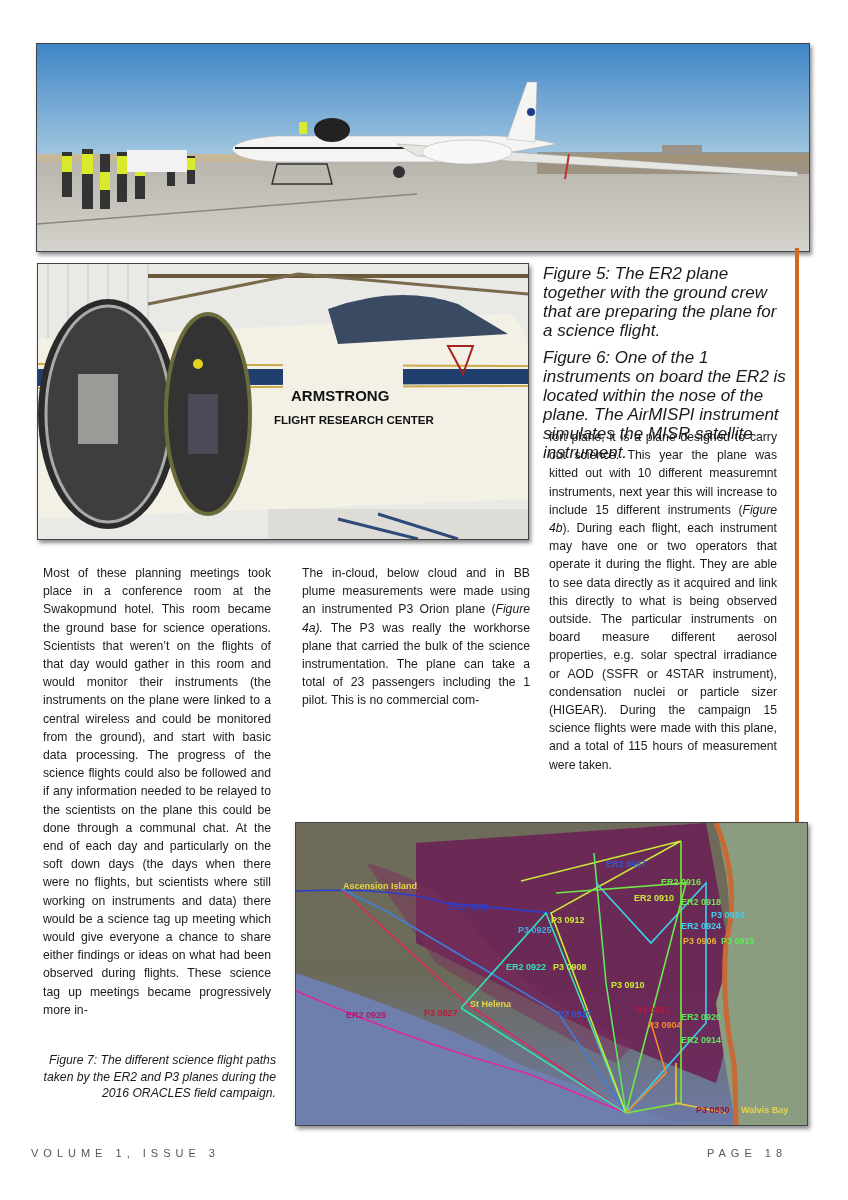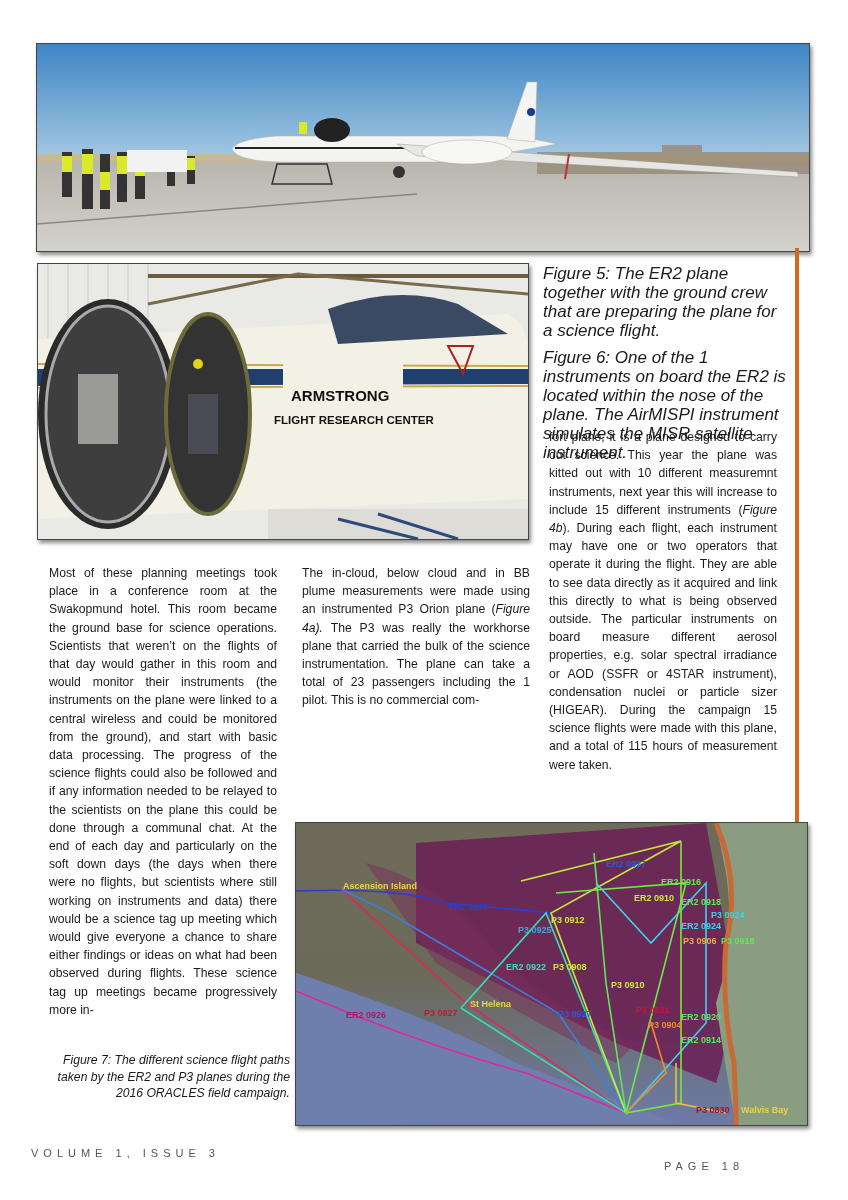--- a/index.html
+++ b/index.html
@@ -124,21 +124,21 @@
 
 <div class="abs caption" style="left:543px; top:264px; width:245px;">
   <p>Figure 5: The ER2 plane together with the ground crew that are preparing the plane for a science flight.</p>
   <p>Figure 6: One of the 1 instruments on board the ER2 is located within the nose of the plane.  The AirMISPI instrument simulates the MISR satellite instrument.</p>
 </div>
 
 <div class="abs body-text" style="left:549px; top:428px; width:228px;">
   <p><span>fort plane, it is a plane designed to carry out science.  This year the plane was kitted out with 10 different measuremnt instruments, next year this will increase to include 15 different instruments (</span><i>Figure 4b</i><span>).  During each flight, each instrument may have one or two operators that operate it during the flight. They are able to see data directly as it acquired and link this directly to what is being observed outside.  The particular instruments on board measure different aerosol properties, e.g. solar spectral irradiance or AOD (SSFR or 4STAR instrument), condensation nuclei or particle sizer (HIGEAR).  During the campaign 15 science flights were made with this plane, and a total of 115 hours of measurement were taken.</span></p>
 </div>
 
-<div class="abs body-text" style="left:49px; top:564px; width:228px;">
+<div class="abs body-text" style="left:43px; top:564px; width:228px;">
   <p>Most of these planning meetings took place in a conference room at the Swakopmund hotel.  This room became the ground base for science operations. Scientists that weren’t on the flights of that day would gather in this room and would monitor their instruments (the instruments on the plane were linked to a central wireless and could be monitored from the ground), and start with basic data processing.  The progress of the science flights could also be followed and if any information needed to be relayed to the scientists on the plane this could be done through a communal chat.  At the end of each day and particularly on the soft down days (the days when there were no flights, but scientists where still working on instruments and data) there would be a science tag up meeting which would give everyone a chance to share either findings or ideas on what had been observed during flights.  These science tag up meetings became progressively more in-</p>
 </div>
 
 <div class="abs body-text" style="left:302px; top:564px; width:228px;">
   <p><span>The in-cloud, below cloud and in BB plume measurements were made using an instrumented P3 Orion plane (</span><i>Figure 4a).</i><span>  The P3 was really the workhorse plane that carried the bulk of the science instrumentation.  The plane can take a total of 23 passengers including the 1 pilot.  This is no commercial com-</span></p>
 </div>
 
 <div class="abs photo" style="left:295px; top:822px; width:511px; height:302px;">
   <svg width="511" height="302">
     <defs>
@@ -194,16 +194,16 @@
       <text x="262" y="194" fill="#2a5ad9">P3 0927</text>
       <text x="340" y="190" fill="#c0183a">P3 0831</text>
       <text x="385" y="197" fill="#5de85b">ER2 0920</text>
       <text x="352" y="205" fill="#f08a2a">P3 0904</text>
       <text x="385" y="220" fill="#5de85b">ER2 0914</text>
       <text x="400" y="290" fill="#a0142a">P3 0830</text>
     </g>
   </svg>
 </div>
 
-<div class="abs fig7cap" style="left:54px; top:1052px; width:236px;">Figure 7: The different science flight paths taken by the ER2 and P3 planes during the 2016 ORACLES field campaign.</div>
+<div class="abs fig7cap" style="left:40px; top:1052px; width:236px;">Figure 7: The different science flight paths taken by the ER2 and P3 planes during the 2016 ORACLES field campaign.</div>
 
 <div class="abs footer" style="left:31px; top:1147px;">VOLUME 1, ISSUE 3</div>
-<div class="abs footer" style="left:664px; top:1147px;margin-top:13px;">PAGE 18</div>
+<div class="abs footer" style="left:707px; top:1147px;">PAGE 18</div>
 
 </body></html>

